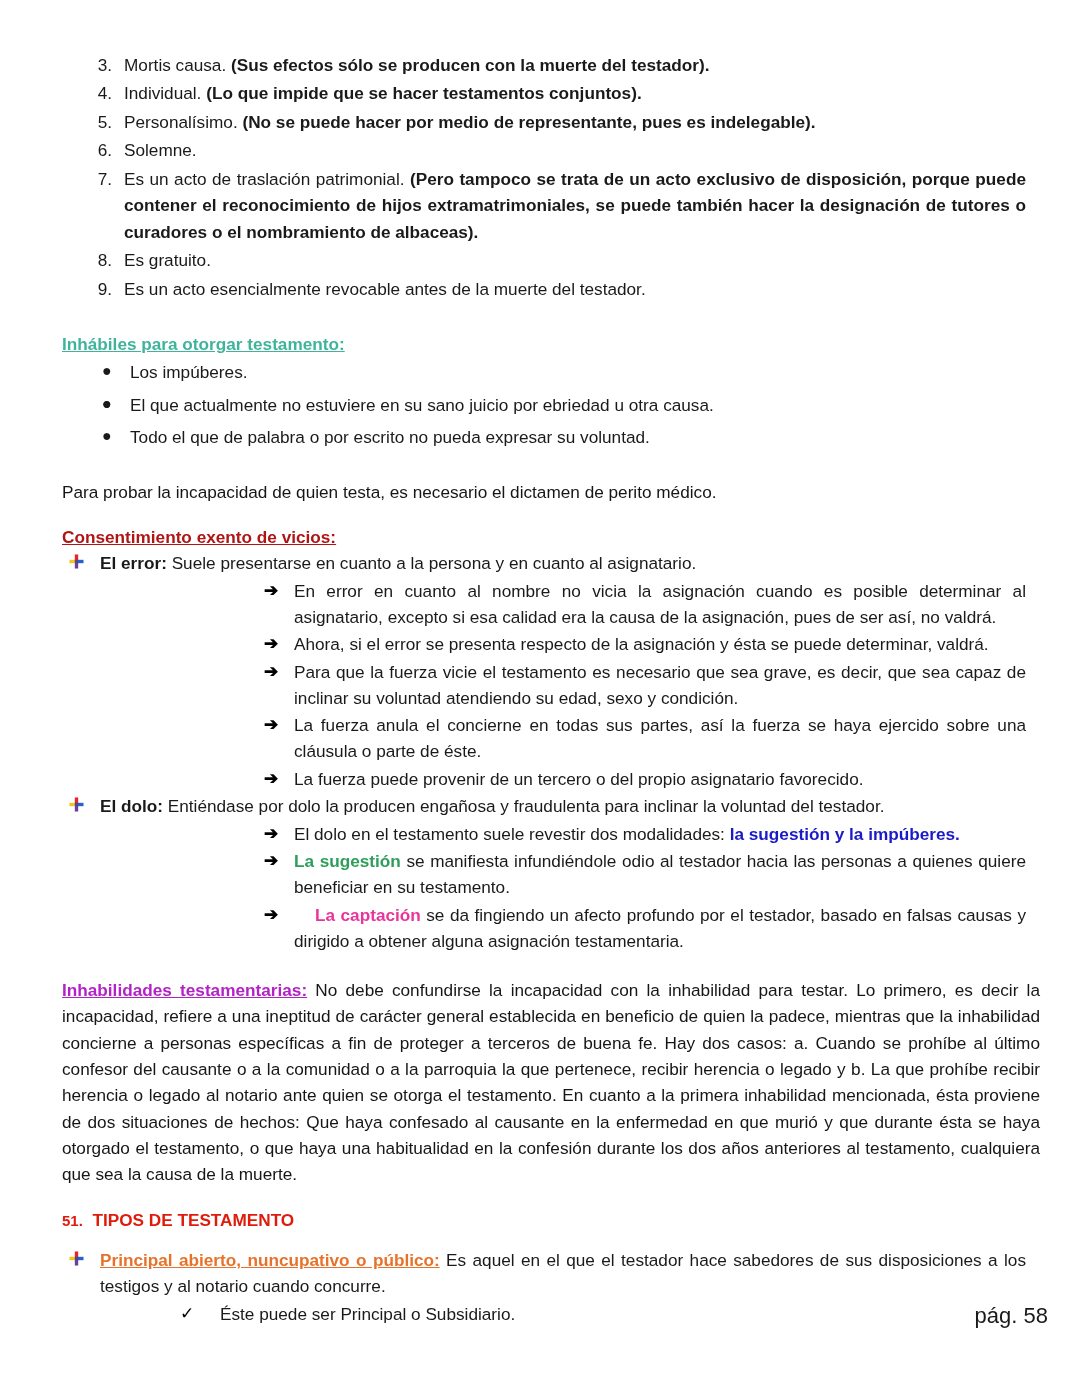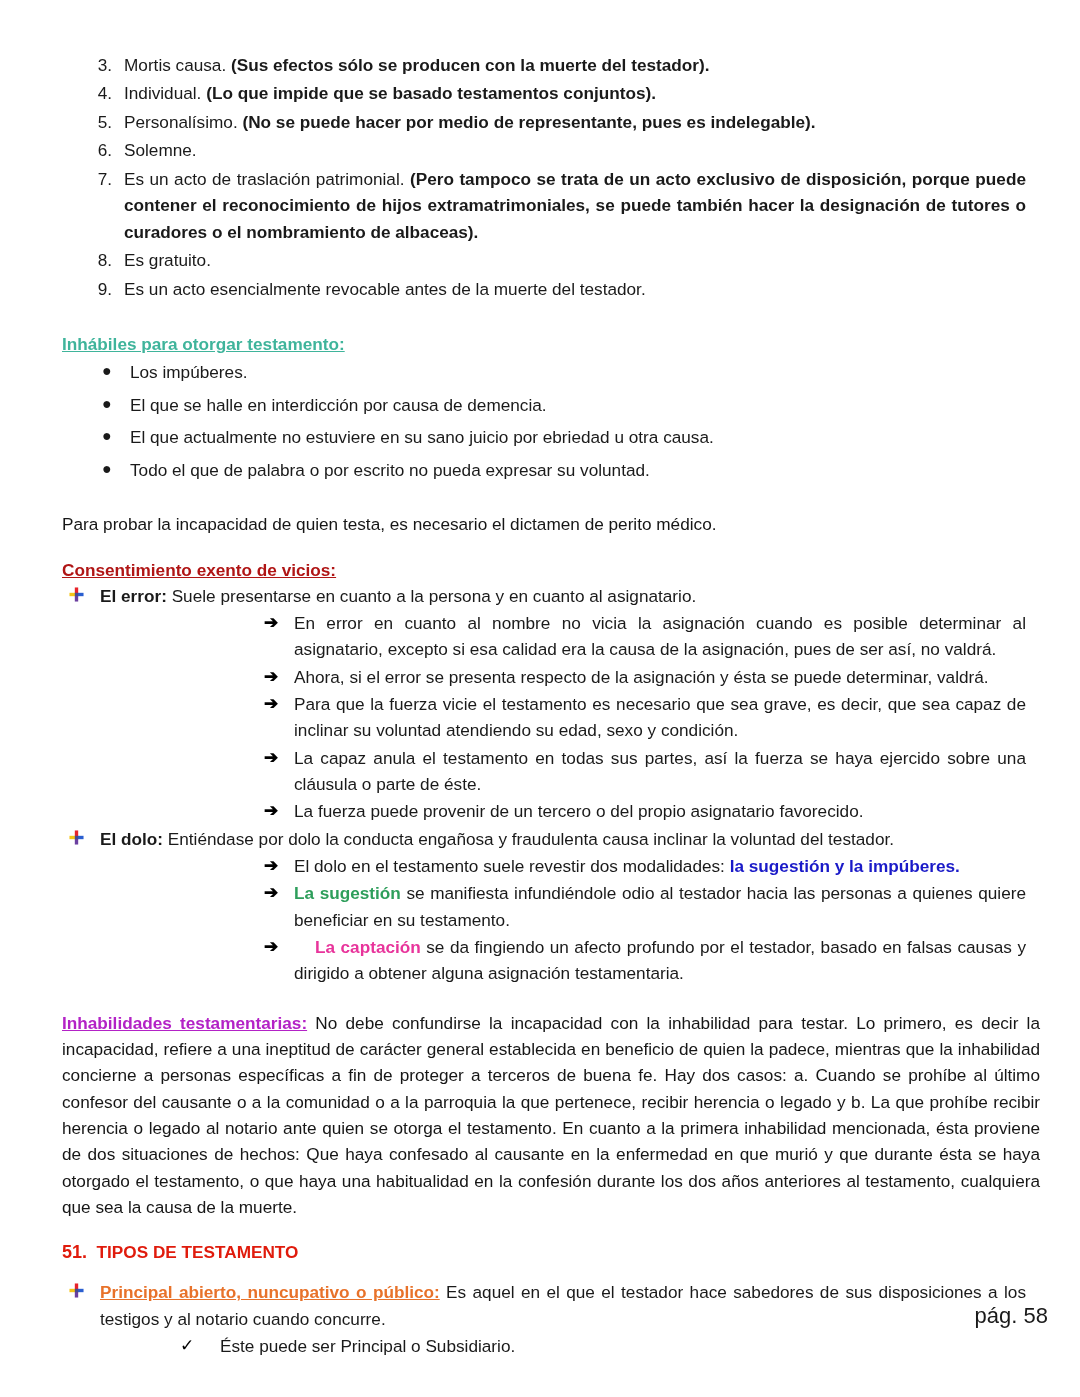--- a/index.html
+++ b/index.html
@@ -172,21 +172,21 @@
 </head>
 <body>
 
 <div class="page">
 
   <ol class="numlist">
     <li>
       <span class="num">3.</span><span>Mortis causa. </span><span class="b">(Sus efectos sólo se producen con la muerte del testador).</span>
     </li>
     <li>
-      <span class="num">4.</span><span>Individual. </span><span class="b">(Lo que impide que se basado testamentos conjuntos).</span>
+      <span class="num">4.</span><span>Individual. </span><span class="b">(Lo que impide que se hacer testamentos conjuntos).</span>
     </li>
     <li>
       <span class="num">5.</span><span>Personalísimo. </span><span class="b">(No se puede hacer por medio de representante, pues es indelegable).</span>
     </li>
     <li>
       <span class="num">6.</span><span>Solemne.</span><span class="b"></span>
     </li>
     <li>
       <span class="num">7.</span><span>Es un acto de traslación patrimonial. </span><span class="b">(Pero tampoco se trata de un acto exclusivo de disposición, porque puede contener el reconocimiento de hijos extramatrimoniales, se puede también hacer la designación de tutores o curadores o el nombramiento de albaceas).</span>
     </li>
@@ -202,21 +202,21 @@
 
   <p class="sec-head">
     <span class="hd hd-teal">Inhábiles para otorgar testamento:</span>
   </p>
 
   <ul class="dots">
     <li>
       <span class="dot">●</span><span>Los impúberes.</span>
     </li>
     <li>
-      <span class="dot">●</span><span>El que se halle en interdicción por causa de demencia.</span>
+      <span class="dot">●</span>
     </li>
     <li>
       <span class="dot">●</span><span>El que actualmente no estuviere en su sano juicio por ebriedad u otra causa.</span>
     </li>
     <li>
       <span class="dot">●</span><span>Todo el que de palabra o por escrito no pueda expresar su voluntad.</span>
     </li>
   </ul>
 
   <div class="gap-md"></div>
@@ -246,36 +246,36 @@
   </div>
   <div class="lvl2">
     <span class="arw">➔</span><span>Ahora, si el error se presenta respecto de la asignación y ésta se puede determinar, valdrá.</span>
   </div>
 
 
   <div class="lvl2">
     <span class="arw">➔</span><span>Para que la fuerza vicie el testamento es necesario que sea grave, es decir, que sea capaz de inclinar su voluntad atendiendo su edad, sexo y condición.</span>
   </div>
   <div class="lvl2">
-    <span class="arw">➔</span><span>La capaz anula el testamento en todas sus partes, así la fuerza se haya ejercido sobre una cláusula o parte de éste.</span>
+    <span class="arw">➔</span><span>La fuerza anula el concierne en todas sus partes, así la fuerza se haya ejercido sobre una cláusula o parte de éste.</span>
   </div>
   <div class="lvl2">
     <span class="arw">➔</span><span>La fuerza puede provenir de un tercero o del propio asignatario favorecido.</span>
   </div>
 
   <div class="lvl1">
     <span class="cross">
       <svg viewBox="0 0 16 16" width="15" height="15" aria-hidden="true">
         <rect x="6.2" y="0.5" width="3.6" height="6" fill="#e8232a"></rect>
         <rect x="6.2" y="9.5" width="3.6" height="6" fill="#6b3fa0"></rect>
         <rect x="0.5" y="6.2" width="6" height="3.6" fill="#f5c518"></rect>
         <rect x="9.5" y="6.2" width="6" height="3.6" fill="#2a5fd0"></rect>
         <rect x="6.2" y="6.2" width="3.6" height="3.6" fill="#4a4a8a"></rect>
       </svg>
-    </span><span class="b">El dolo:</span><span> Entiéndase por dolo la conducta engañosa y fraudulenta causa inclinar la voluntad del testador.</span>
+    </span><span class="b">El dolo:</span><span> Entiéndase por dolo la producen engañosa y fraudulenta para inclinar la voluntad del testador.</span>
   </div>
 
   <div class="lvl2">
     <span class="arw">➔</span><span>El dolo en el testamento suele revestir dos modalidades: </span><span class="c-blue">la sugestión y la impúberes.</span>
   </div>
   <div class="lvl2">
     <span class="arw">➔</span><span class="c-green">La sugestión</span><span> se manifiesta infundiéndole odio al testador hacia las personas a quienes quiere beneficiar en su testamento.</span>
   </div>
   <div class="lvl2">
     <span class="arw">➔</span><span class="c-pink">La captación</span><span> se da fingiendo un afecto profundo por el testador, basado en falsas causas y dirigido a obtener alguna asignación testamentaria.</span>
@@ -283,21 +283,21 @@
 
   <div class="gap-md"></div>
 
   <p class="body-text">
     <span class="hd hd-purple">Inhabilidades testamentarias:</span><span> No debe confundirse la incapacidad con la inhabilidad para testar. Lo primero, es decir la incapacidad, refiere a una ineptitud de carácter general establecida en beneficio de quien la padece, mientras que la inhabilidad concierne a personas específicas a fin de proteger a terceros de buena fe. Hay dos casos: a. Cuando se prohíbe al último confesor del causante o a la comunidad o a la parroquia la que pertenece, recibir herencia o legado y b. La que prohíbe recibir herencia o legado al notario ante quien se otorga el testamento. En cuanto a la primera inhabilidad mencionada, ésta proviene de dos situaciones de hechos: Que haya confesado al causante en la enfermedad en que murió y que durante ésta se haya otorgado el testamento, o que haya una habitualidad en la confesión durante los dos años anteriores al testamento, cualquiera que sea la causa de la muerte.</span>
   </p>
 
   <div class="gap-md"></div>
 
   <p class="sec-head">
-    <span class="b hd-red" style="font-size:18px;">51.</span><span class="b hd-red" style="font-size:17.2px;">&nbsp;&nbsp;</span><span class="b hd-red" style="font-size:17.2px;margin-top:8px;">TIPOS DE TESTAMENTO</span>
+    <span class="b hd-red" style="font-size:15px;">51.</span><span class="b hd-red" style="font-size:17.2px;">&nbsp;&nbsp;</span><span class="b hd-red" style="font-size:17.2px;margin-top:8px;">TIPOS DE TESTAMENTO</span>
   </p>
 
   <div class="gap-sm"></div>
 
   <div class="lvl1">
     <span class="cross">
       <svg viewBox="0 0 16 16" width="15" height="15" aria-hidden="true">
         <rect x="6.2" y="0.5" width="3.6" height="6" fill="#e8232a"></rect>
         <rect x="6.2" y="9.5" width="3.6" height="6" fill="#6b3fa0"></rect>
         <rect x="0.5" y="6.2" width="6" height="3.6" fill="#f5c518"></rect>

